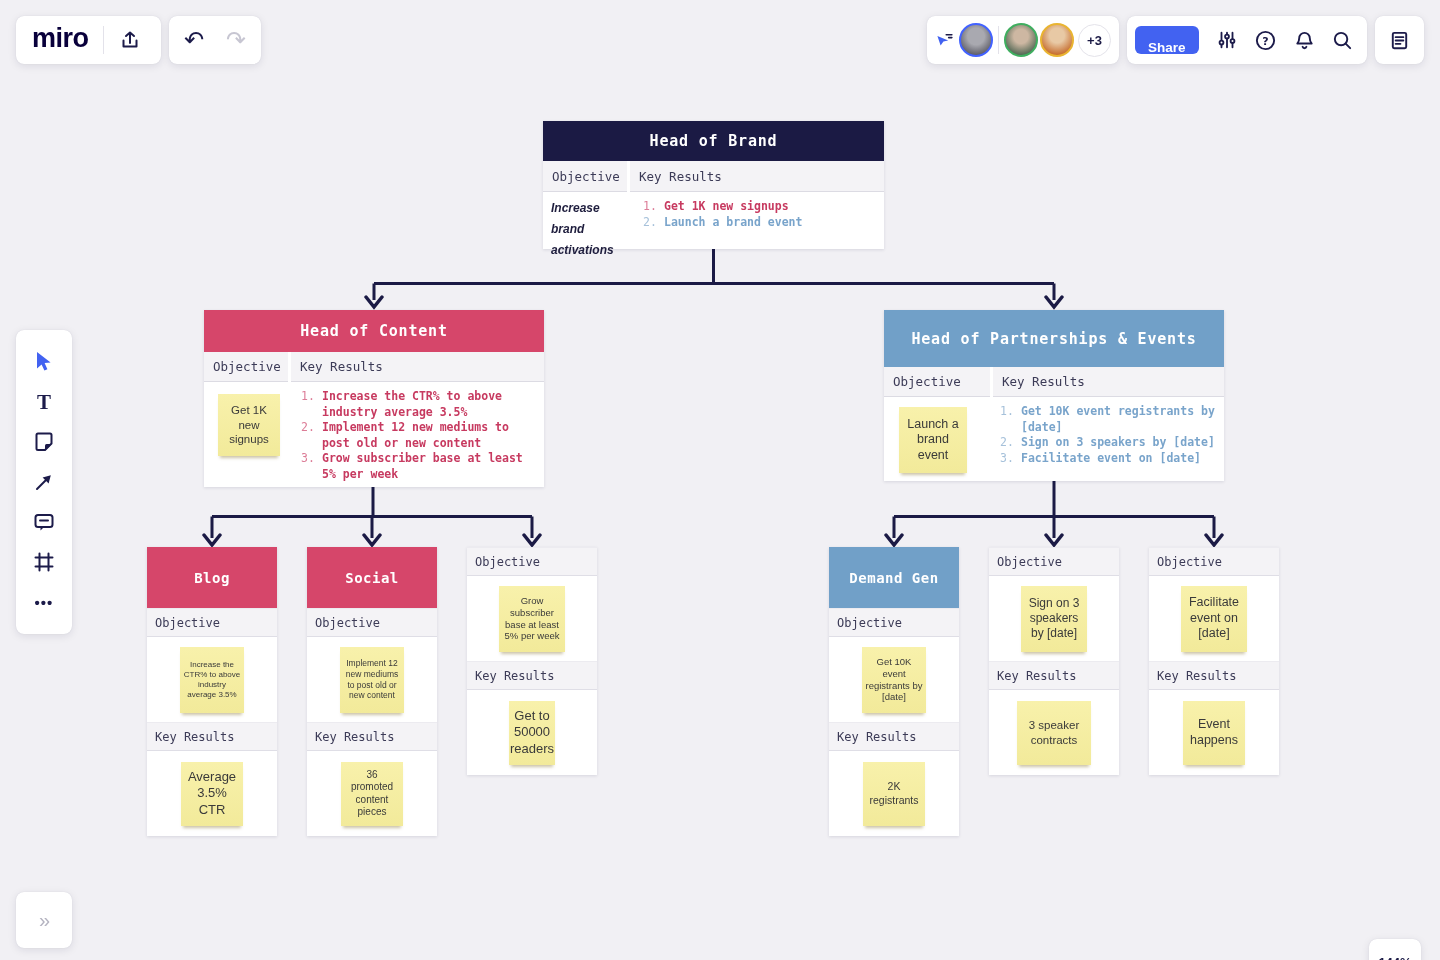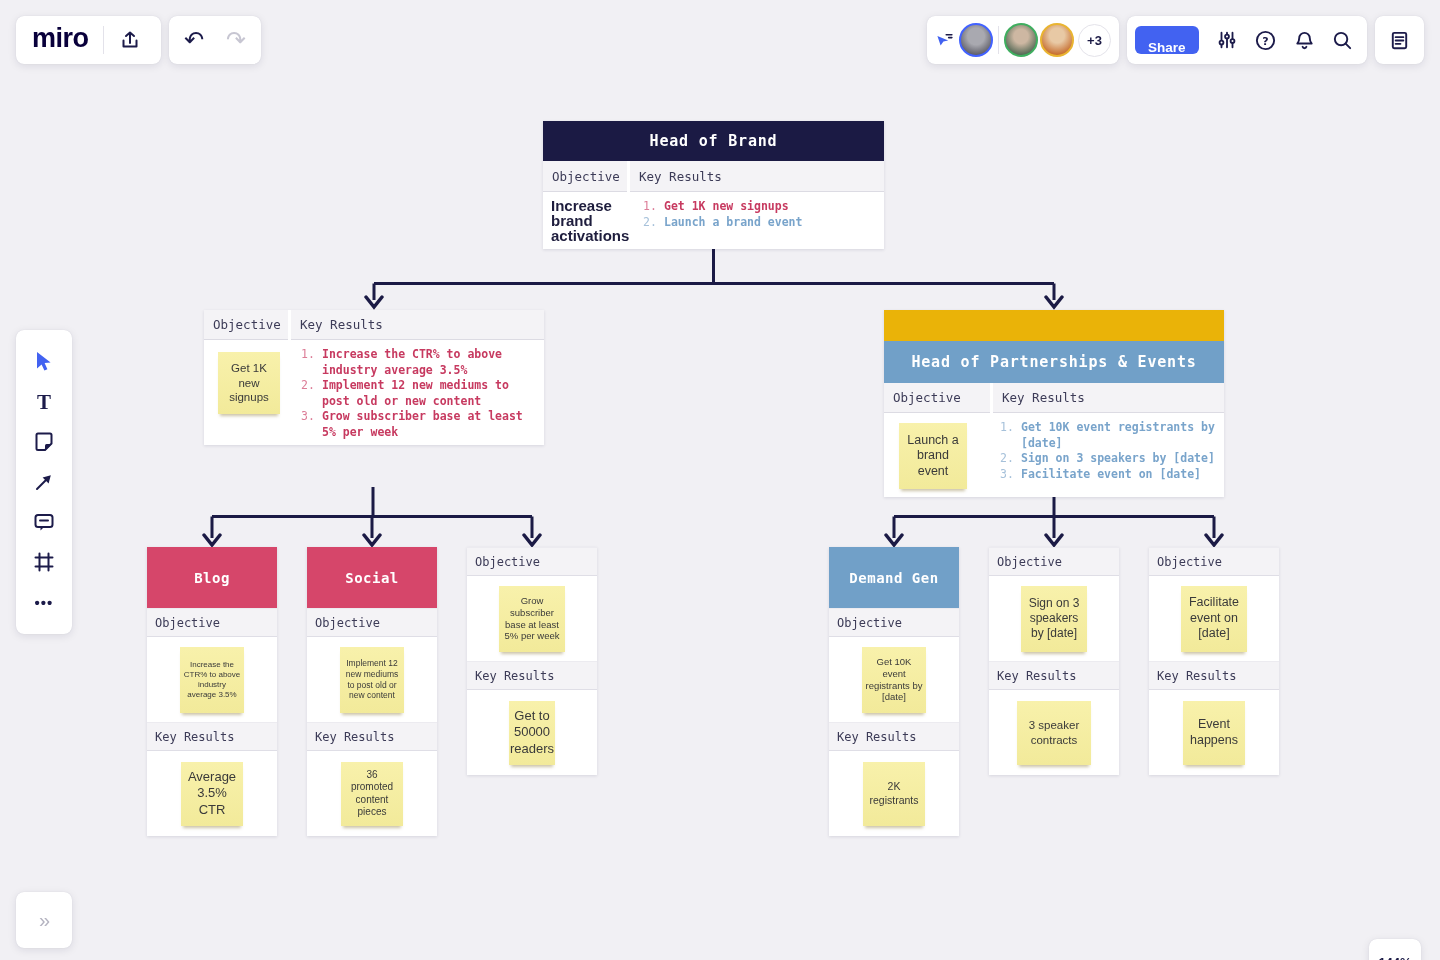--- a/index.html
+++ b/index.html
@@ -56,21 +56,21 @@
   .kr-num  { width:21px; flex:none; font-weight:normal; }
   .kr-red  .kr-num  { color:#dc7d97; }
   .kr-red  .kr-text { color:#c73a60; }
   .kr-blue .kr-num  { color:#a6c1da; }
   .kr-blue .kr-text { color:#79a4cb; }
 
   .sticky { background:linear-gradient(#f8f1ab,#f2ea9a); color:#3a3a3a;
             display:flex; align-items:center; justify-content:center; text-align:center;
             box-shadow:0 4px 3px -2px rgba(120,100,30,.38); padding:3px; line-height:1.25; }
 
-  .obj-plain { font-weight:bold; font-size:15px; line-height:15px; color:#1e1d3d; padding:6px 6px 0 8px; }
+  .obj-plain { font-weight:bold; font-size:12px; line-height:21px; color:#1e1d3d; padding:6px 6px 0 8px;font-style:italic; }
 
   .card { position:absolute; width:130px; top:547px; background:#fff;
           box-shadow:0 1px 3px rgba(27,26,69,.12); }
   .card-header { height:61px; display:flex; align-items:center; justify-content:center; color:#fff;
                  font-family:"DejaVu Sans Mono","Liberation Mono",monospace;
                  font-weight:bold; font-size:14px; letter-spacing:.5px; }
   .card-label { height:29px; background:#f4f3f6; border-top:1px solid #ecebf0; border-bottom:1px solid #dfdee6;
                 font-family:"DejaVu Sans Mono","Liberation Mono",monospace; font-size:12px; color:#3c3b57;
                 display:flex; align-items:center; padding-left:8px; }
   .card-body { height:85px; display:flex; align-items:center; justify-content:center; background:#fff; }
@@ -109,20 +109,23 @@
         </div>
         <div class="kr-line kr-blue">
           <span class="kr-num">2.</span>
           <span class="kr-text">Launch a brand event</span>
         </div>
       </div>
     </div>
   </div>
 
   <div class="otable" style="left:204px; top:310px; width:340px;">
+    <div class="t-header bg-red" style="height:42px;">
+      <span>Head of Content</span>
+    </div>
     <div class="cols-row" style="height:30px;">
       <div class="col-label" style="width:84px;">Objective</div>
       <div class="col-label" style="flex:1;">Key Results</div>
     </div>
     <div class="t-body" style="height:105px;">
       <div style="width:87px; padding:12px 0 0 14px;">
         <div class="sticky" style="width:62px; height:62px; font-size:11.5px;">Get 1K new signups</div>
       </div>
       <div class="kr-list" style="flex:1; padding-left:10px;">
         <div class="kr-line kr-red">
@@ -135,21 +138,21 @@
         </div>
         <div class="kr-line kr-red">
           <span class="kr-num">3.</span>
           <span class="kr-text">Grow subscriber base at least 5% per week</span>
         </div>
       </div>
     </div>
   </div>
 
   <div class="otable" style="left:884px; top:310px; width:340px;">
-    <div class="t-header bg-blue" style="height:42px;margin-top:31px;">
+    <div class="t-header bg-blue" style="height:57px;">
       <span>Head of Partnerships &amp; Events</span>
     </div>
     <div class="cols-row" style="height:30px;">
       <div class="col-label" style="width:106px;">Objective</div>
       <div class="col-label" style="flex:1;">Key Results</div>
     </div>
     <div class="t-body" style="height:84px;">
       <div style="width:106px; padding:10px 0 0 15px;">
         <div class="sticky" style="width:68px; height:66px; font-size:12.5px;">Launch a brand event</div>
       </div>

